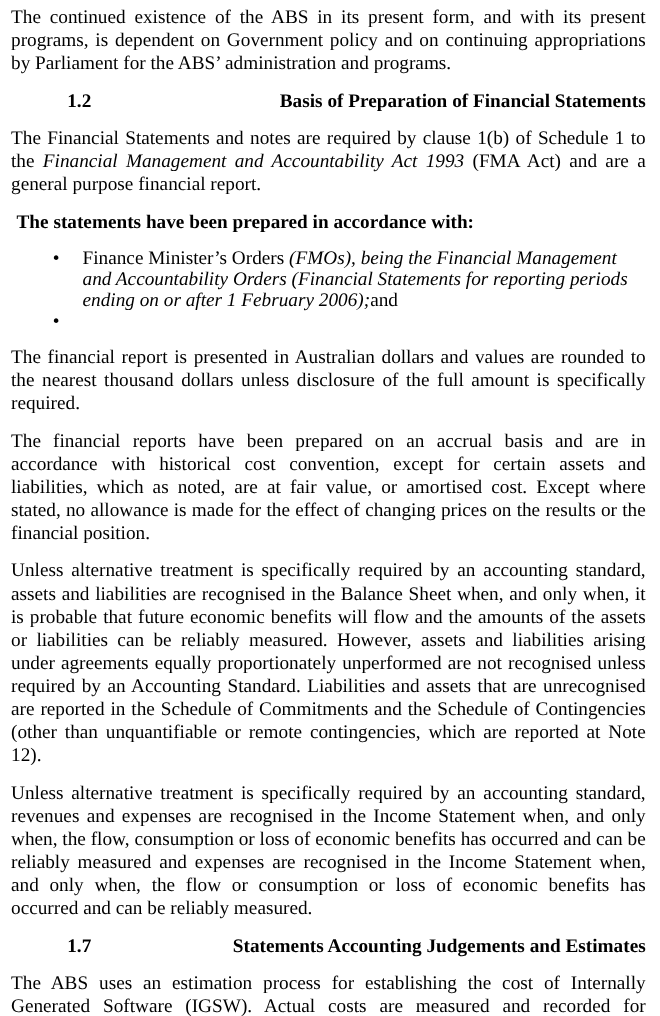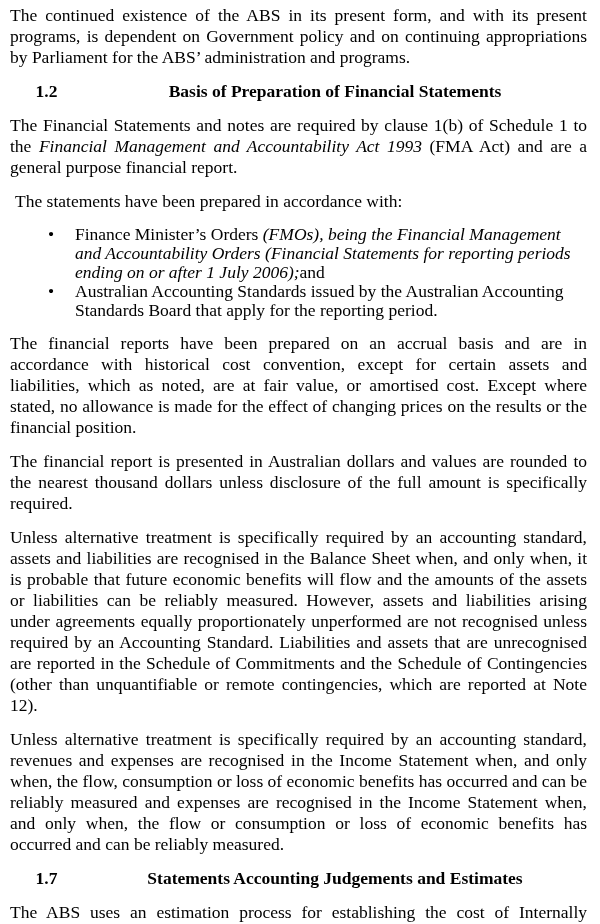--- a/index.html
+++ b/index.html
@@ -26,25 +26,25 @@
   .para {
     margin: 13px 0 0 0;
     line-height: 21px;
   }
   .heading {
     margin: 13px 0 0 0;
     line-height: 21px;
     font-weight: bold;
     font-size: 17.5px;
     display: flex;
-    text-align: center;
+    text-align: right;
   }
   .hnum { flex: 0 0 73px; }
   .htitle { flex: 1 1 auto; }
-  .indent-sm { padding-left: 5px; }
+  .indent-sm { padding-left: 5px; font-weight: bold; }
   .bullets {
     margin: 13px 0 0 0;
     line-height: 19px;
     text-align: left;
   }
   .bullet { display: flex; }
   .marker {
     box-sizing: content-box;
     flex: 0 0 27px;
     padding-left: 38px;
@@ -64,31 +64,30 @@
     <span class="htitle">Basis of Preparation of Financial Statements</span>
   </h2>
 
   <p class="para"><span>The Financial Statements and notes are required by clause 1(b) of Schedule 1 to the </span><span class="it">Financial Management and Accountability Act 1993</span><span> (FMA Act) and are a general purpose financial report.</span></p>
 
   <p class="para indent-sm">The statements have been prepared in accordance with:</p>
 
   <div class="bullets">
     <div class="bullet">
       <span class="marker">•</span>
-      <div class="btext"><span>Finance Minister’s Orders </span><span class="it">(FMOs), being the Financial Management and Accountability Orders (Financial Statements for reporting periods ending on or after 1 July 2006);</span><span>and</span></div>
+      <div class="btext"><span>Finance Minister’s Orders </span><span class="it">(FMOs), being the Financial Management and Accountability Orders (Financial Statements for reporting periods ending on or after 1 February 2006);</span><span>and</span></div>
     </div>
     <div class="bullet">
       <span class="marker">•</span>
-      <div class="btext">Australian Accounting Standards issued by the Australian Accounting Standards Board that apply for the reporting period.</div>
     </div>
   </div>
 
+  <p class="para">The financial report is presented in Australian dollars and values are rounded to the nearest thousand dollars unless disclosure of the full amount is specifically required.</p>
+
   <p class="para">The financial reports have been prepared on an accrual basis and are in accordance with historical cost convention, except for certain assets and liabilities, which as noted, are at fair value, or amortised cost.  Except where stated, no allowance is made for the effect of changing prices on the results or the financial position.</p>
-
-  <p class="para">The financial report is presented in Australian dollars and values are rounded to the nearest thousand dollars unless disclosure of the full amount is specifically required.</p>
 
   <p class="para">Unless alternative treatment is specifically required by an accounting standard, assets and liabilities are recognised in the Balance Sheet when, and only when, it is probable that future economic benefits will flow and the amounts of the assets or liabilities can be reliably measured.  However, assets and liabilities arising under agreements equally proportionately unperformed are not recognised unless required by an Accounting Standard.  Liabilities and assets that are unrecognised are reported in the Schedule of Commitments and the Schedule of Contingencies (other than unquantifiable or remote contingencies, which are reported at Note 12).</p>
 
   <p class="para">Unless alternative treatment is specifically required by an accounting standard, revenues and expenses are recognised in the Income Statement when, and only when, the flow, consumption or loss of economic benefits has occurred and can be reliably measured and expenses are recognised in the Income Statement when, and only when, the flow or consumption or loss of economic benefits has occurred and can be reliably measured.</p>
 
   <h2 class="heading">
     <span class="hnum">1.7</span>
     <span class="htitle">Statements Accounting Judgements and Estimates</span>
   </h2>
 

